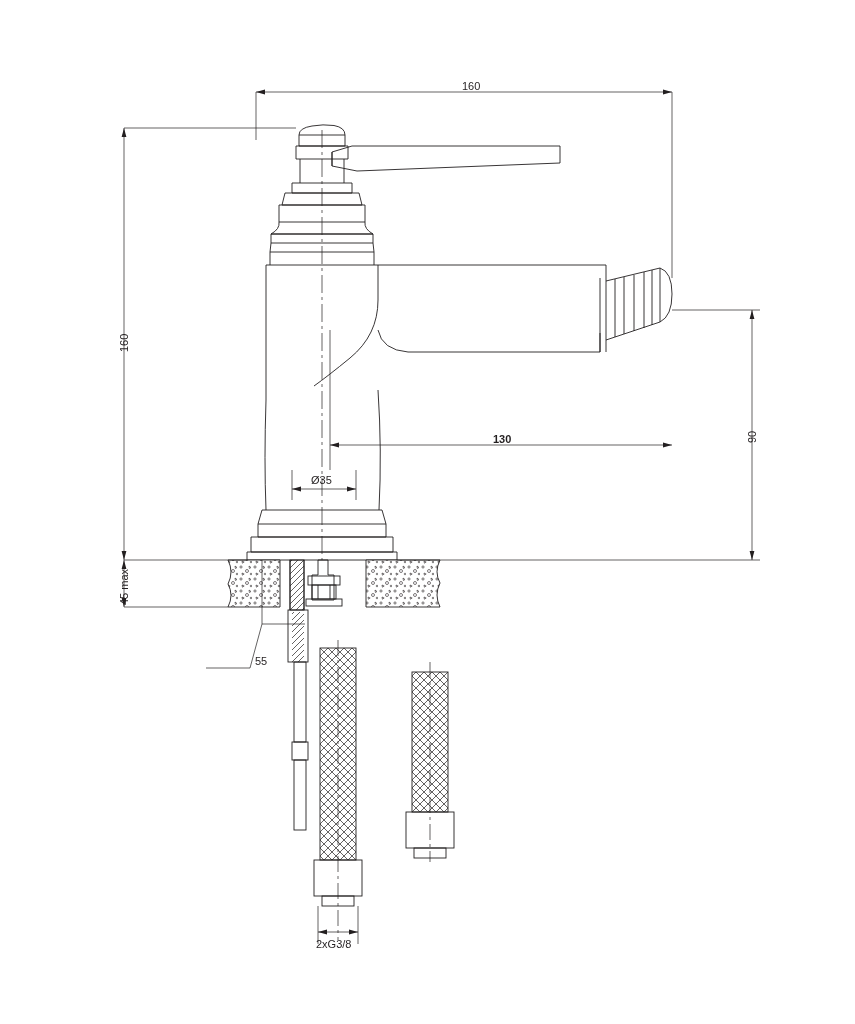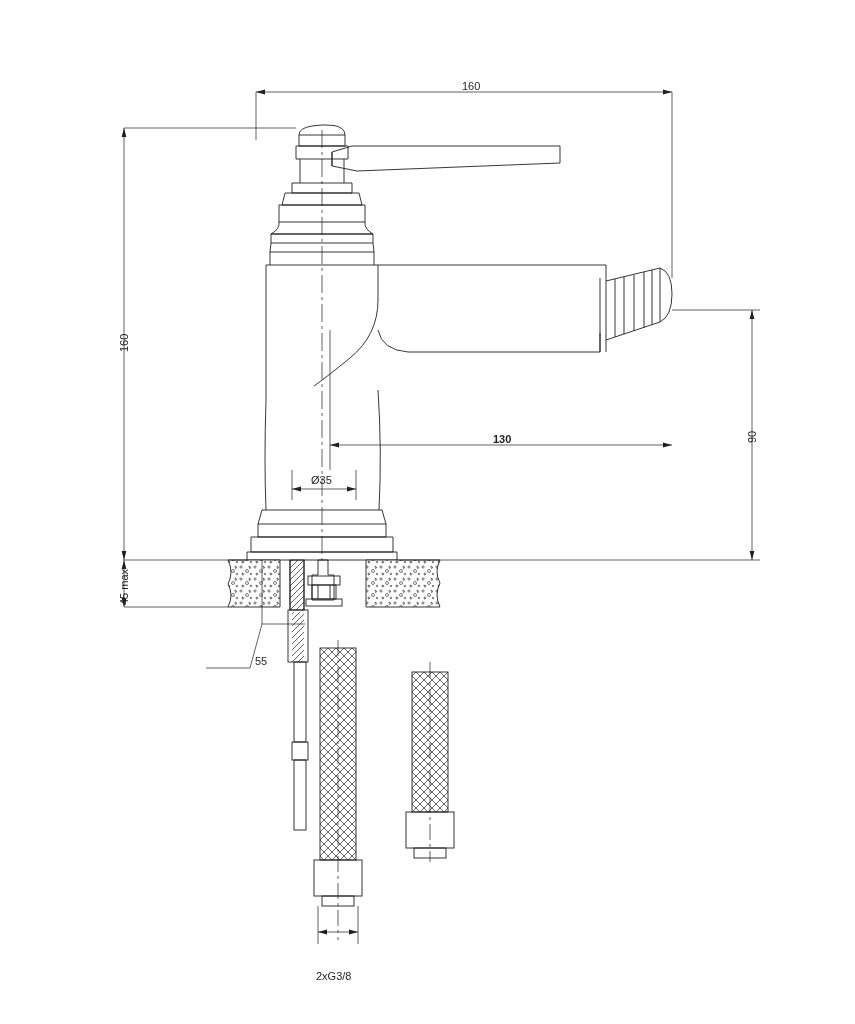--- a/index.html
+++ b/index.html
@@ -162,15 +162,15 @@
     </g>
   </svg>
 
   <div class="dimlabel" style="left:462px;top:80px;">160</div>
   <div class="dimlabel vert" style="left:118px;top:352px;">160</div>
   <div class="dimlabel vert" style="left:118px;top:605px;">45 max</div>
   <div class="dimlabel" style="left:493px;top:433px;font-weight:bold;">130</div>
   <div class="dimlabel vert" style="left:746px;top:443px;">90</div>
   <div class="dimlabel" style="left:311px;top:474px;">Ø35</div>
   <div class="dimlabel" style="left:207px;top:655px;margin-left:48px;">55</div>
-  <div class="dimlabel" style="left:316px;top:938px;margin-top:32px;">2xG3/8</div>
+  <div class="dimlabel" style="left:316px;top:938px;">2xG3/8</div>
 
 </div>
 
 </body></html>

